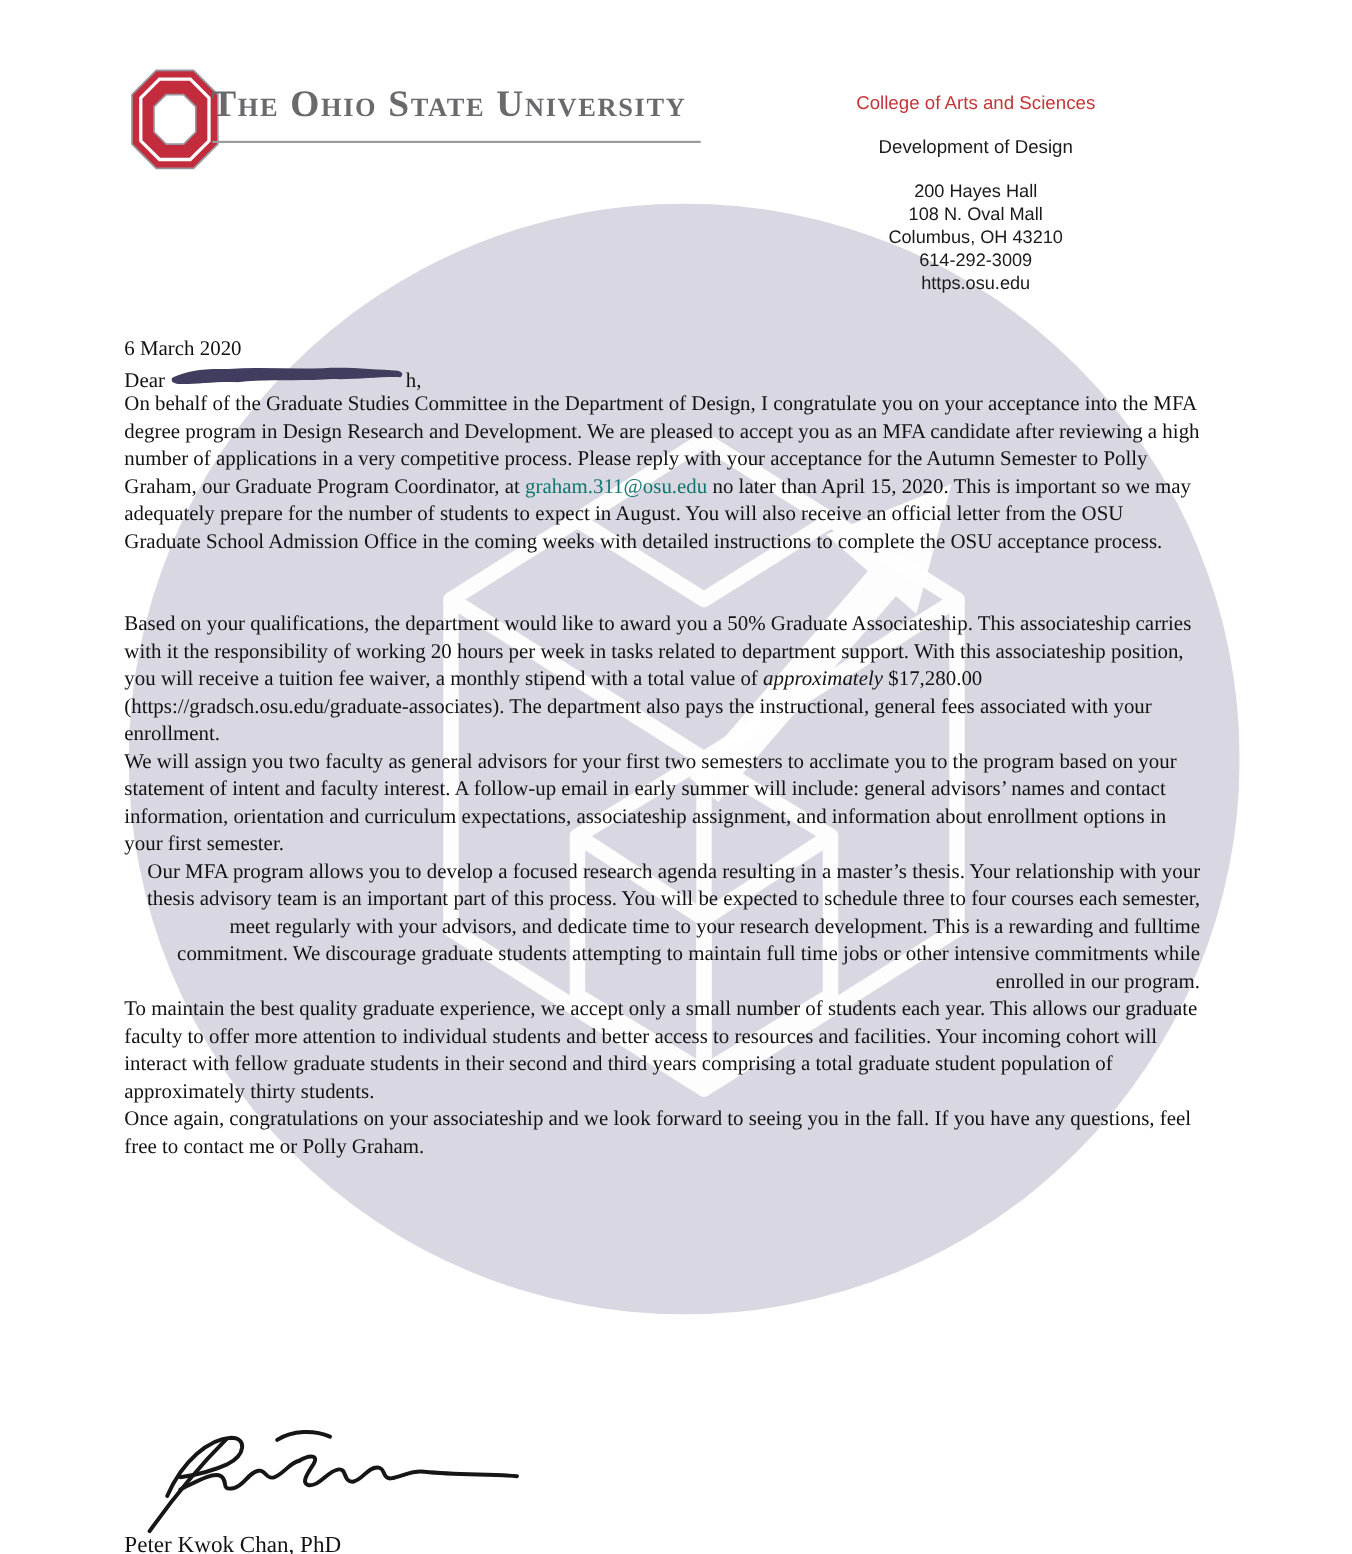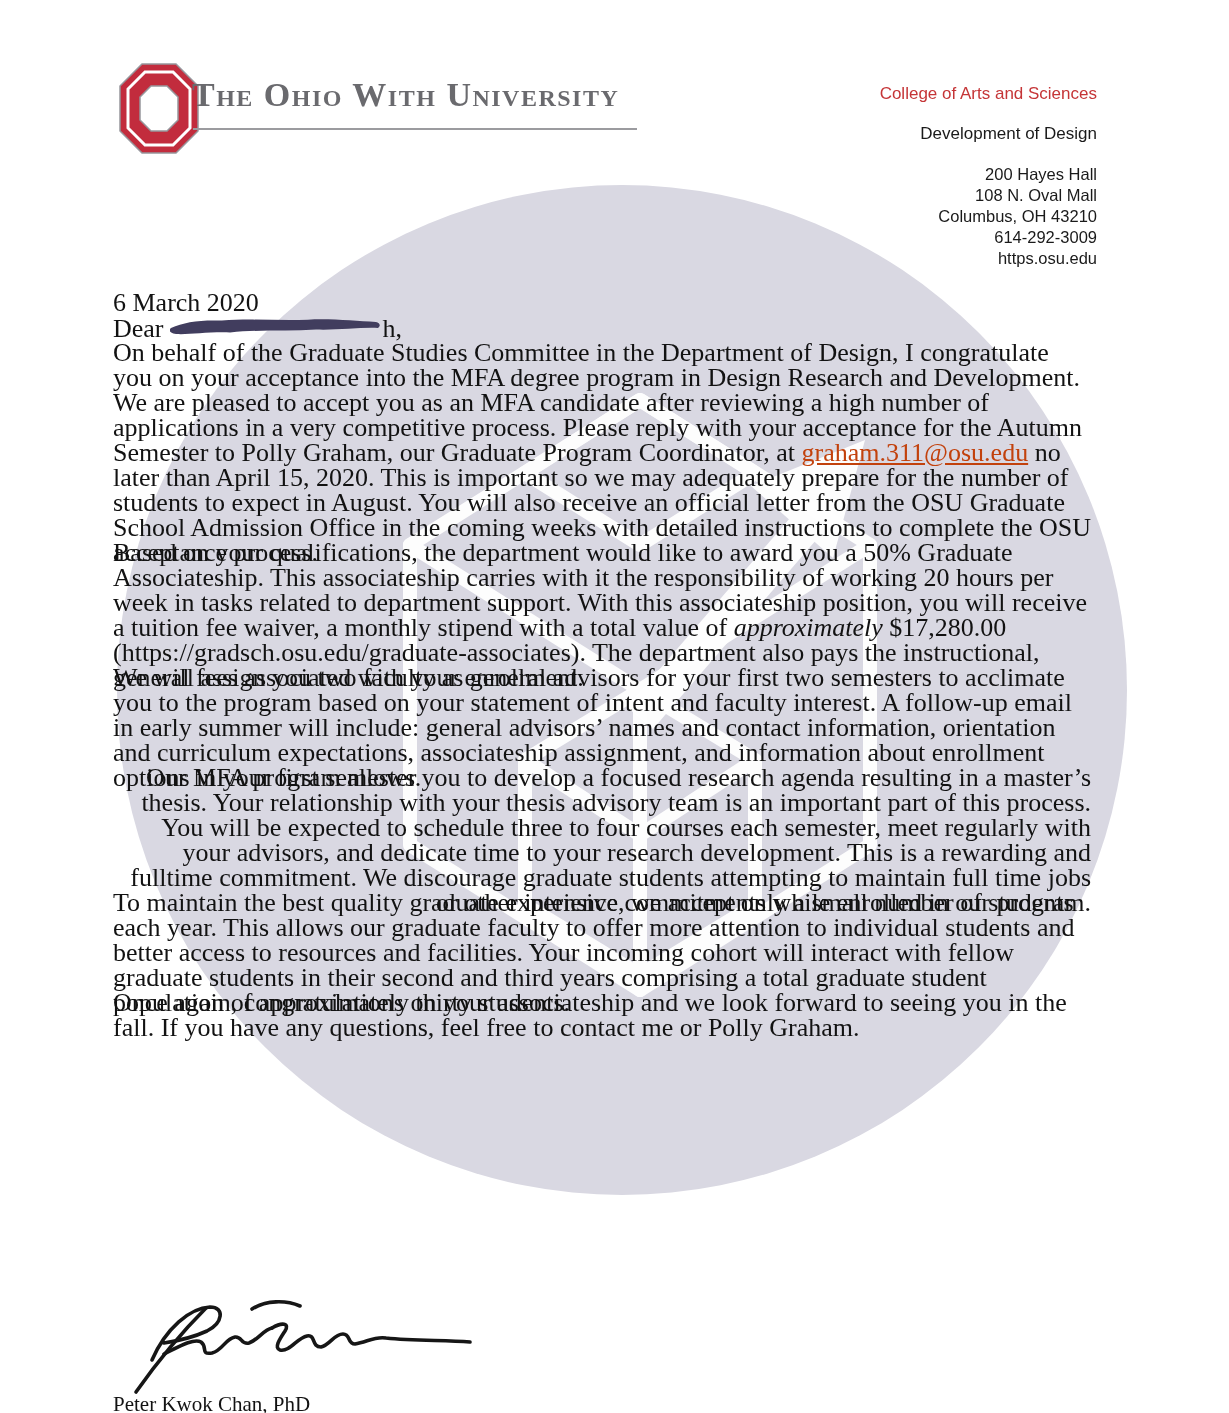--- a/index.html
+++ b/index.html
@@ -25,43 +25,43 @@
     white-space:nowrap;
   }
   .wordmark-rule{
     position:absolute;left:193px;top:128px;width:444px;height:0;
     border-top:2px solid #9b9b9f;
   }
   .head-right{
     position:absolute;right:132px;top:84px;width:420px;
     font-family:"Liberation Sans", sans-serif;
     font-size:17px;line-height:20px;
-    text-align:right;color:#1a1a1a;
+    text-align:center;color:#1a1a1a;
   }
   .head-college{color:#c53537;margin-bottom:20px;}
   .head-dept{margin-bottom:20px;}
   .head-addr div{line-height:21px;font-size:16.5px;}
   
   .watermark{position:absolute;left:117px;top:185px;width:1010px;height:1010px;pointer-events:none;}
   
   .body-text{
-    position:absolute;left:113px;top:290px;width:978px;
-    font-size:26px;line-height:25px;
+    position:absolute;left:113px;top:305px;width:978px;
+    font-size:19px;line-height:25px;
   }
   .body-text p{margin:0;}
   .date{height:25px;margin-bottom:52px;}
   .salutation{height:25px;margin-bottom:32px;white-space:nowrap;}
   .para-1{height:200px;margin-bottom:26px;}
   .para-2{height:125px;margin-bottom:23px;}
   .para-3{height:100px;margin-bottom:25px;}
   .para-4{height:125px;margin-bottom:23px;text-align:right;}
   .para-5{height:100px;margin-bottom:36px;}
   .para-6{height:50px;margin-bottom:25px;}
   .closing{height:25px;}
-  .email-link{color:#c2410c;text-decoration:underline;cursor:pointer;}
+  .email-link{color:#0f766e;cursor:pointer;}
   .redaction{
     display:inline-block;vertical-align:-3px;
     width:212px;height:25px;margin-left:6px;margin-right:1px;
     transform:rotate(-0.6deg);
   }
   .signature{position:absolute;left:122px;top:1296px;width:370px;height:108px;}
   .signer{
     position:absolute;left:113px;top:1392px;
     font-size:21px;line-height:25px;white-space:nowrap;
   }
@@ -90,21 +90,21 @@
       <path d="M748,255 L716,373 L634,301 Z"></path>
     </g>
   </svg>
 
   <svg class="block-o" viewBox="0 0 82 93" aria-hidden="true">
     <polygon points="24,2 58,2 80,24 80,69 58,91 24,91 2,69 2,24" fill="#c22c3d" stroke="#97969c" stroke-width="1.5"></polygon>
     <polygon points="27,10 55,10 72,27 72,66 55,83 27,83 10,66 10,27" fill="none" stroke="#ffffff" stroke-width="3"></polygon>
     <polygon points="33,24 49,24 60,35 60,58 49,69 33,69 22,58 22,35" fill="#ffffff" stroke="#97969c" stroke-width="1.5"></polygon>
   </svg>
 
-  <div class="wordmark">The Ohio With University</div>
+  <div class="wordmark">The Ohio State University</div>
   <div class="wordmark-rule"></div>
 
   <div class="head-right">
     <div class="head-college">College of Arts and Sciences</div>
     <div class="head-dept">Development of Design</div>
     <div class="head-addr">
       <div>200 Hayes Hall</div>
       <div>108 N. Oval Mall</div>
       <div>Columbus, OH 43210</div>
       <div>614-292-3009</div>

